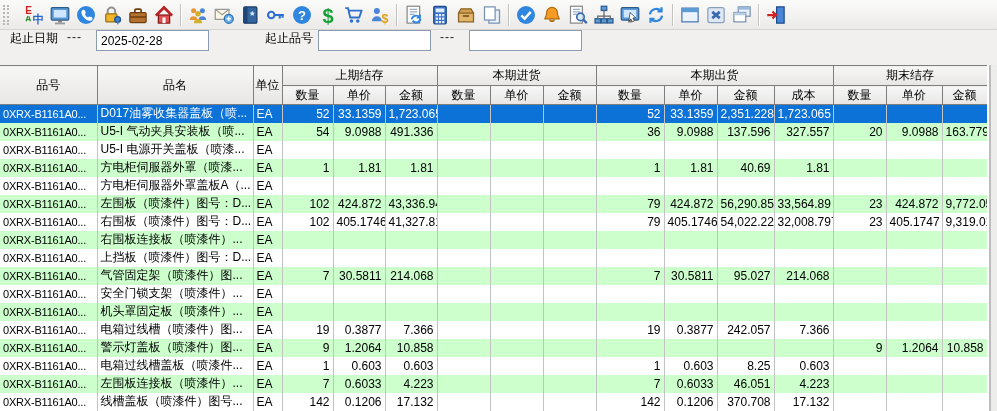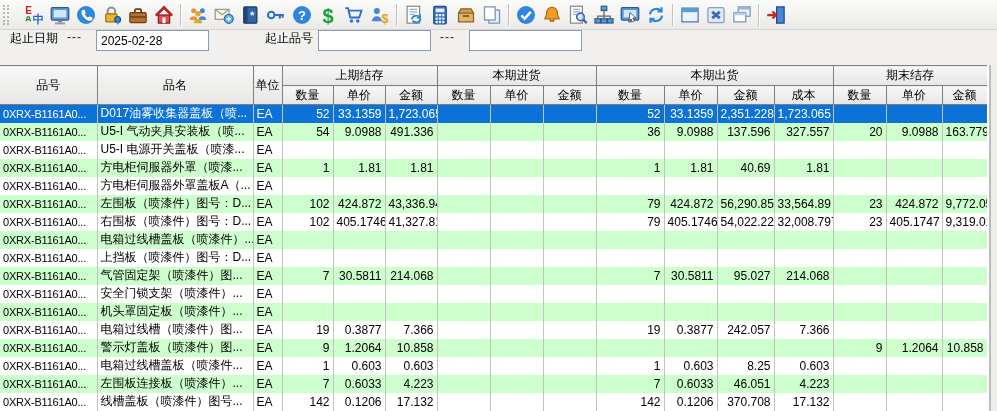--- a/index.html
+++ b/index.html
@@ -472,21 +472,21 @@
           <td class="num">79</td>
           <td class="num">405.1746</td>
           <td class="num">54,022.228</td>
           <td class="num">32,008.797</td>
           <td class="num">23</td>
           <td class="num">405.1747</td>
           <td class="num">9,319.017</td>
         </tr>
         <tr class="green">
           <td class="txt code">0XRX-B1161A0...</td>
-          <td class="txt">电箱过线槽盖板（喷漆件）...</td>
+          <td class="txt">右围板连接板（喷漆件）...</td>
           <td class="txt">EA</td>
           <td class="num"></td>
           <td class="num"></td>
           <td class="num"></td>
           <td class="num"></td>
           <td class="num"></td>
           <td class="num"></td>
           <td class="num"></td>
           <td class="num"></td>
           <td class="num"></td>

